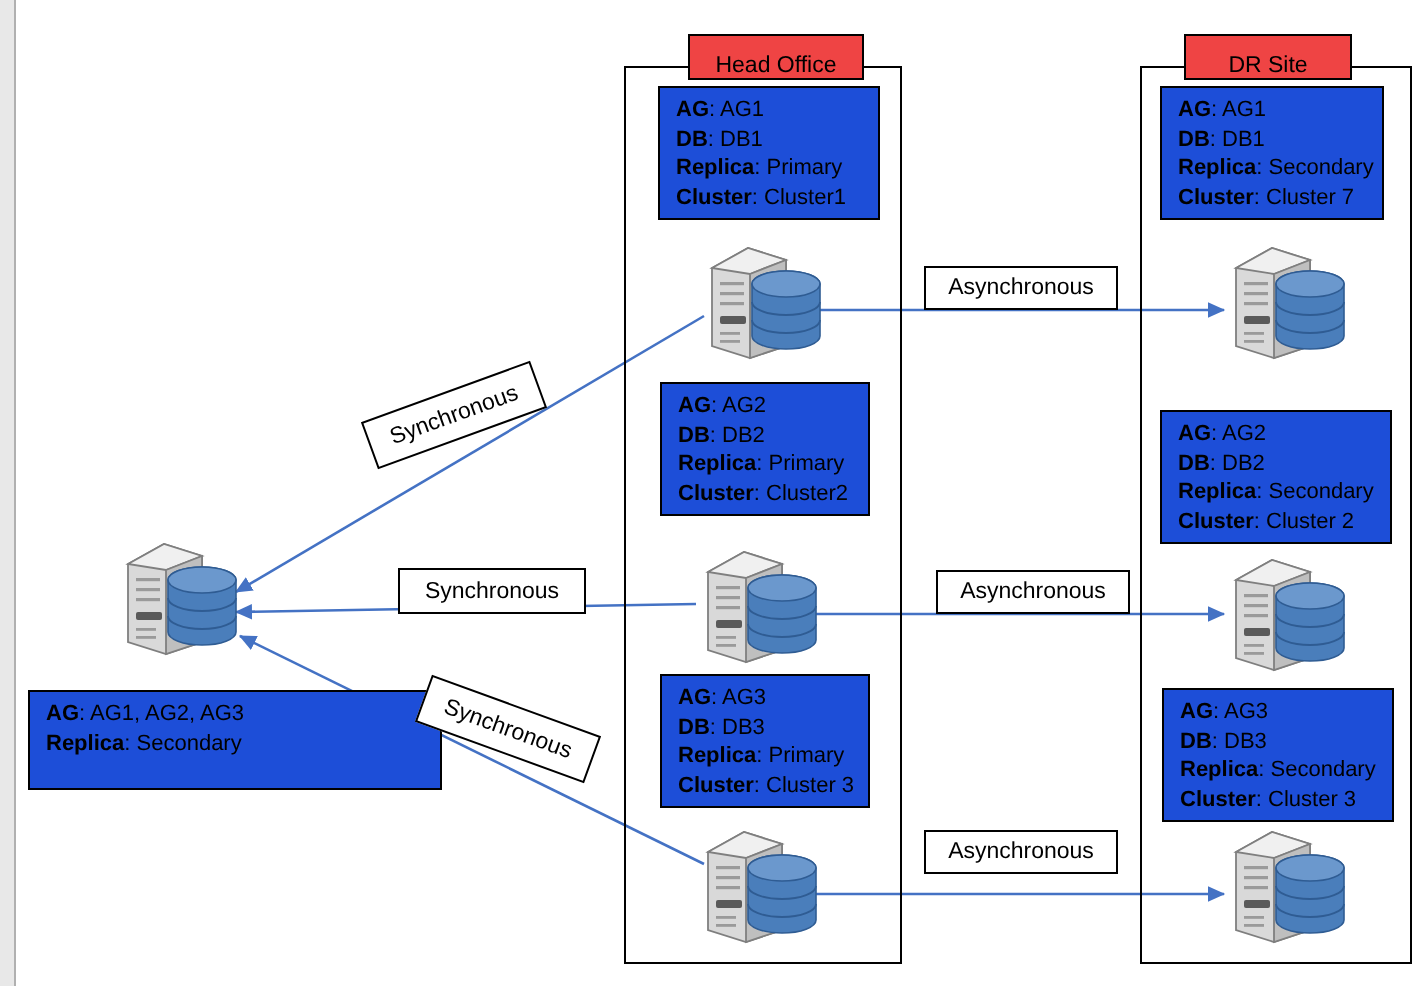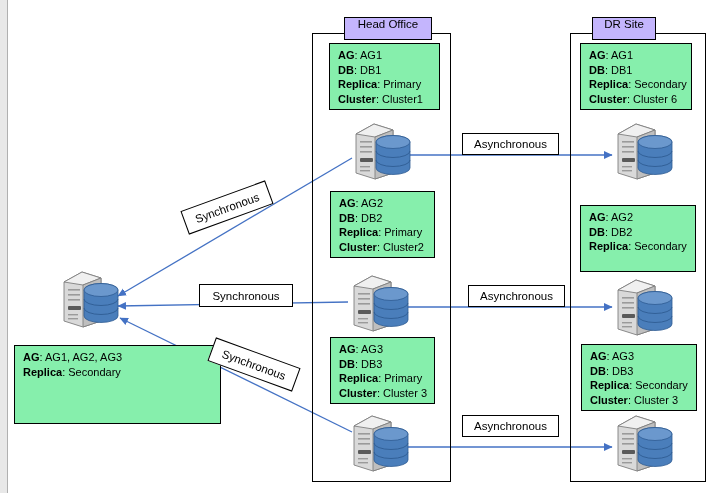--- a/index.html
+++ b/index.html
@@ -25,32 +25,32 @@
   
   .site-box{
     position:absolute;
     border:1px solid #000000;
     background:transparent;
     box-sizing:border-box;
   }
   .site-tab{
     position:absolute;
     border:1px solid #000000;
-    background:#c4b5fd;
-    box-sizing:border-box;
-    display:flex;align-items:flex-start;justify-content:center;
+    background:#ef4444;
+    box-sizing:border-box;
+    display:flex;align-items:flex-end;justify-content:center;
     font-size:11.5px;color:#000000;
     z-index:6;
   }
 
   
   .info-box{
     position:absolute;
     border:1px solid #000000;
-    background:#86efac;
+    background:#1d4ed8;
     box-sizing:border-box;
     padding:4px 7px 4px 8px;
     font-size:11px;
     line-height:14.5px;
     color:#000000;
     z-index:7;
     white-space:nowrap;
   }
   .info-box .k{font-weight:bold;}
 
@@ -97,21 +97,21 @@
 
     <line x1="408" y1="447" x2="612" y2="447" stroke="#4472C4" stroke-width="1.3" marker-end="url(#ah)"></line>
   </svg>
 
   <div class="site-box" style="left:312px;top:33px;width:139px;height:449px;"></div>
   <div class="site-tab" style="left:344px;top:17px;width:88px;height:23px;">
     <span>Head Office</span>
   </div>
 
   <div class="site-box" style="left:570px;top:33px;width:136px;height:449px;"></div>
-  <div class="site-tab" style="left:592px;top:17px;width:64px;height:23px;">
+  <div class="site-tab" style="left:592px;top:17px;width:84px;height:23px;">
     <span>DR Site</span>
   </div>
 
   <div class="info-box" style="left:329px;top:43px;width:111px;height:67px;">
     <div><span class="k">AG</span>:<span> AG1</span></div>
     <div><span class="k">DB</span>:<span> DB1</span></div>
     <div><span class="k">Replica</span>:<span> Primary</span></div>
     <div><span class="k">Cluster</span>:<span> Cluster1</span></div>
   </div>
   <div class="node" style="left:348px;top:120px;">
@@ -189,21 +189,21 @@
         <path d="M28,31 a17,6.5 0 0,0 34,0" fill="none" stroke="#2f5c93" stroke-width="0.9"></path>
         <path d="M28,40 a17,6.5 0 0,0 34,0" fill="none" stroke="#2f5c93" stroke-width="0.9"></path>
       </g>
     </svg>
   </div>
 
   <div class="info-box" style="left:580px;top:43px;width:112px;height:67px;">
     <div><span class="k">AG</span>:<span> AG1</span></div>
     <div><span class="k">DB</span>:<span> DB1</span></div>
     <div><span class="k">Replica</span>:<span> Secondary</span></div>
-    <div><span class="k">Cluster</span>:<span> Cluster 6</span></div>
+    <div><span class="k">Cluster</span>:<span> Cluster 7</span></div>
   </div>
   <div class="node" style="left:610px;top:120px;">
     <svg viewBox="0 0 68 62">
       <g>
         <polygon points="8,14 26,4 45,10 45,53 27,59 8,53" fill="#d9d9d9" stroke="#7f7f7f" stroke-width="0.9"></polygon>
         <polygon points="8,14 26,4 45,10 27,17" fill="#f0f0f0" stroke="#7f7f7f" stroke-width="0.9"></polygon>
         <polygon points="27,17 45,10 45,53 27,59" fill="#bfbfbf" stroke="#7f7f7f" stroke-width="0.9"></polygon>
         <rect x="12" y="21" width="12" height="1.6" fill="#9a9a9a"></rect>
         <rect x="12" y="26" width="12" height="1.6" fill="#9a9a9a"></rect>
         <rect x="12" y="31" width="12" height="1.6" fill="#9a9a9a"></rect>
@@ -217,20 +217,21 @@
         <path d="M28,31 a17,6.5 0 0,0 34,0" fill="none" stroke="#2f5c93" stroke-width="0.9"></path>
         <path d="M28,40 a17,6.5 0 0,0 34,0" fill="none" stroke="#2f5c93" stroke-width="0.9"></path>
       </g>
     </svg>
   </div>
 
   <div class="info-box" style="left:580px;top:205px;width:116px;height:67px;">
     <div><span class="k">AG</span>:<span> AG2</span></div>
     <div><span class="k">DB</span>:<span> DB2</span></div>
     <div><span class="k">Replica</span>:<span> Secondary</span></div>
+    <div><span class="k">Cluster</span>:<span> Cluster 2</span></div>
   </div>
   <div class="node" style="left:610px;top:276px;">
     <svg viewBox="0 0 68 62">
       <g>
         <polygon points="8,14 26,4 45,10 45,53 27,59 8,53" fill="#d9d9d9" stroke="#7f7f7f" stroke-width="0.9"></polygon>
         <polygon points="8,14 26,4 45,10 27,17" fill="#f0f0f0" stroke="#7f7f7f" stroke-width="0.9"></polygon>
         <polygon points="27,17 45,10 45,53 27,59" fill="#bfbfbf" stroke="#7f7f7f" stroke-width="0.9"></polygon>
         <rect x="12" y="21" width="12" height="1.6" fill="#9a9a9a"></rect>
         <rect x="12" y="26" width="12" height="1.6" fill="#9a9a9a"></rect>
         <rect x="12" y="31" width="12" height="1.6" fill="#9a9a9a"></rect>
@@ -290,21 +291,21 @@
       </g>
       <g>
         <path d="M28,22 a17,6.5 0 0,1 34,0 v26 a17,6.5 0 0,1 -34,0 z" fill="#4a7ebb" stroke="#2f5c93" stroke-width="0.8"></path>
         <ellipse cx="45" cy="22" rx="17" ry="6.5" fill="#6b98cd" stroke="#2f5c93" stroke-width="0.8"></ellipse>
         <path d="M28,31 a17,6.5 0 0,0 34,0" fill="none" stroke="#2f5c93" stroke-width="0.9"></path>
         <path d="M28,40 a17,6.5 0 0,0 34,0" fill="none" stroke="#2f5c93" stroke-width="0.9"></path>
       </g>
     </svg>
   </div>
 
-  <div class="info-box" style="left:14px;top:345px;width:207px;height:79px;">
+  <div class="info-box" style="left:14px;top:345px;width:207px;height:50px;">
     <div><span class="k">AG</span>:<span> AG1, AG2, AG3</span></div>
     <div><span class="k">Replica</span>:<span> Secondary</span></div>
   </div>
 
   <div class="link-label rot-up" style="left:182px;top:195px;width:90px;height:25px;">
     <span>Synchronous</span>
   </div>
 
   <div class="link-label" style="left:199px;top:284px;width:94px;height:23px;">
     <span>Synchronous</span>

